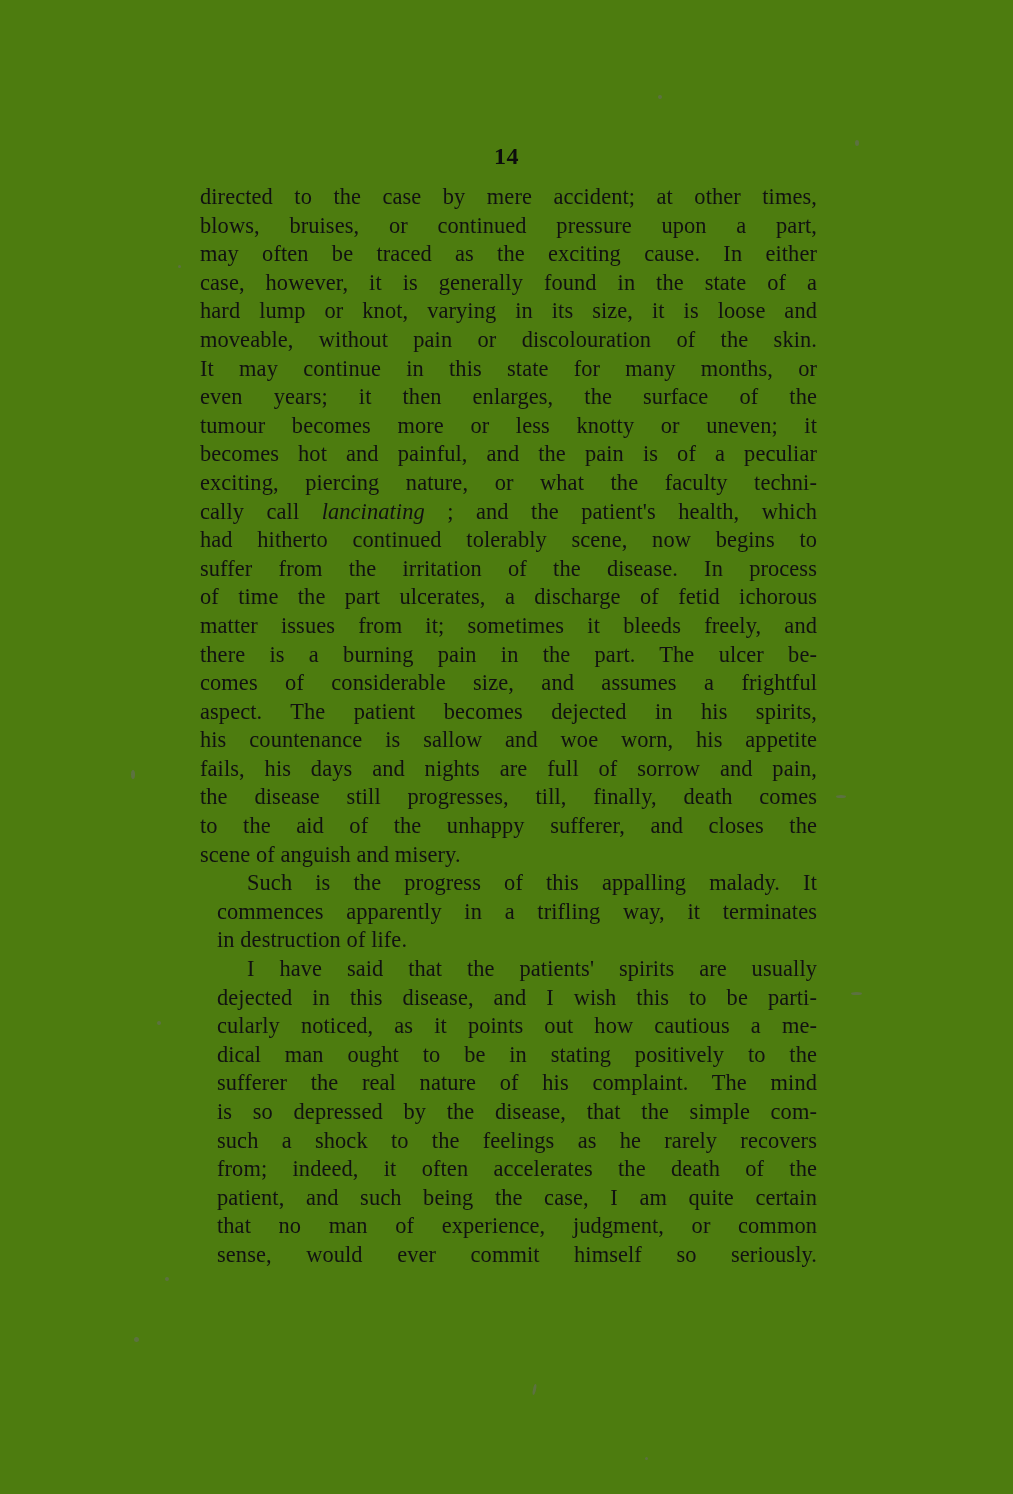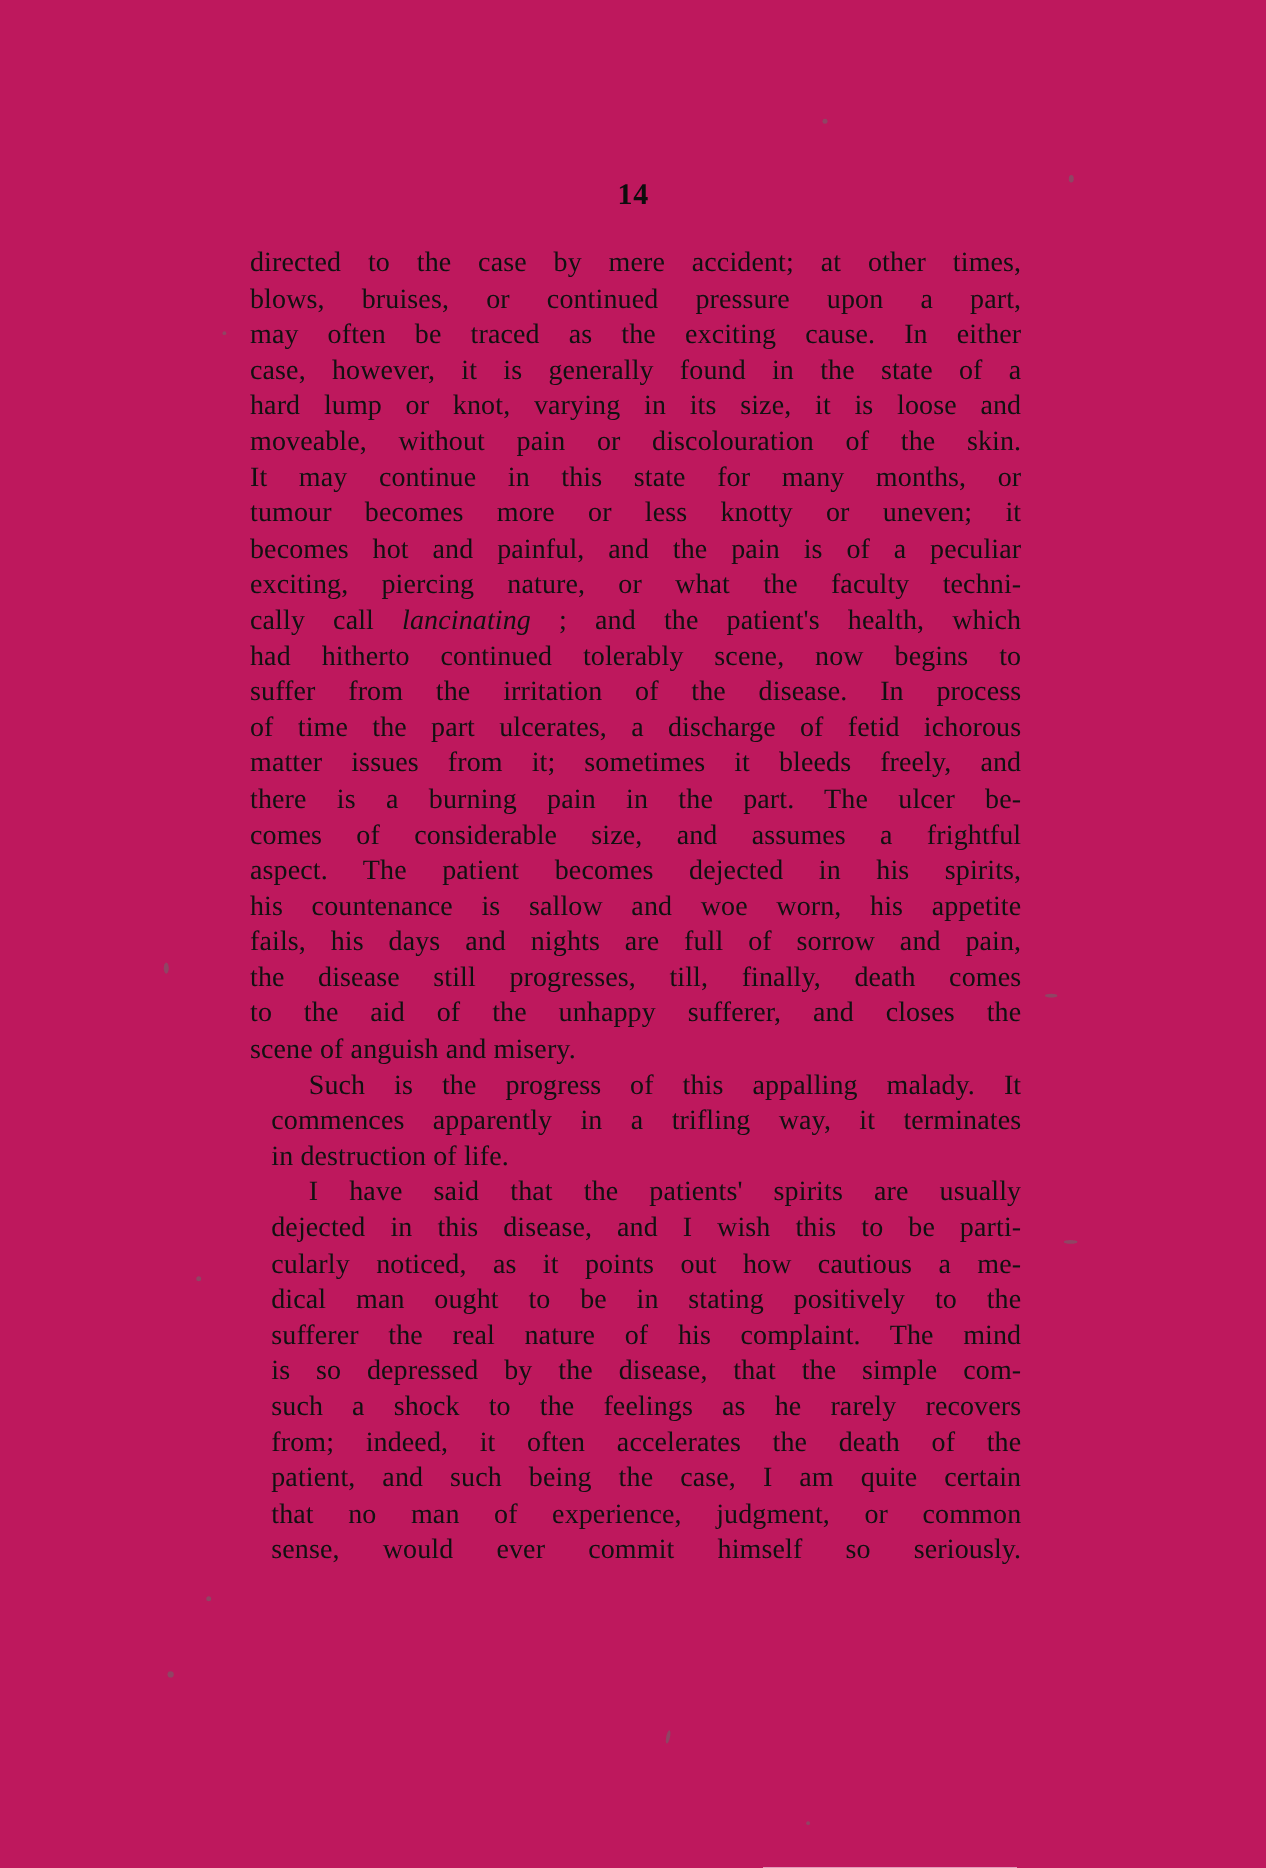--- a/index.html
+++ b/index.html
@@ -11,37 +11,37 @@
     width: 1013px;
     height: 1494px;
     position: relative;
     font-family: "Liberation Serif", serif;
     color: #1a1a1a;
     overflow: hidden;
   }
   .page {
     position: absolute;
     inset: 0;
-    background: #be185d;
+    background: #4d7c0f;
   }
   .page-number {
     position: absolute;
     top: 143px;
     left: 0;
     right: 0;
     text-align: center;
     font-family: "Liberation Serif", serif;
     font-weight: bold;
     font-size: 24px;
     color: #0d0d0d;
     letter-spacing: 0.5px;
   }
   .textblock {
     position: absolute;
-    top: 196px;
+    top: 183px;
     left: 200px;
     width: 617px;
   }
   .para {
     margin: 0;
     text-align: justify;
     text-justify: inter-word;
     font-size: 22.4px;
     line-height: 28.6px;
     color: #111111;
@@ -86,20 +86,21 @@
   <div class="textblock">
 
     <p class="para">
       <span class="line justify">directed to the case by mere accident; at other times,</span>
       <span class="line justify">blows, bruises, or continued pressure upon a part,</span>
       <span class="line justify">may often be traced as the exciting cause.   In either</span>
       <span class="line justify">case, however, it is generally found in the state of a</span>
       <span class="line justify">hard lump or knot, varying in its size, it is loose and</span>
       <span class="line justify">moveable, without pain or discolouration of the skin.</span>
       <span class="line justify">It may continue in this state for many months, or</span>
+      <span class="line justify">even years; it then enlarges, the surface of the</span>
       <span class="line justify">tumour becomes more or less knotty or uneven; it</span>
       <span class="line justify">becomes hot and painful, and the pain is of a peculiar</span>
       <span class="line justify">exciting, piercing nature, or what the faculty techni-</span>
       <span class="line justify">cally call <em>lancinating</em> ; and the patient's health, which</span>
       <span class="line justify">had hitherto continued tolerably scene, now begins to</span>
       <span class="line justify">suffer from the irritation of the disease.   In process</span>
       <span class="line justify">of time the part ulcerates, a discharge of fetid ichorous</span>
       <span class="line justify">matter issues from it; sometimes it bleeds freely, and</span>
       <span class="line justify">there is a burning pain in the part.   The ulcer be-</span>
       <span class="line justify">comes of considerable size, and assumes a frightful</span>

